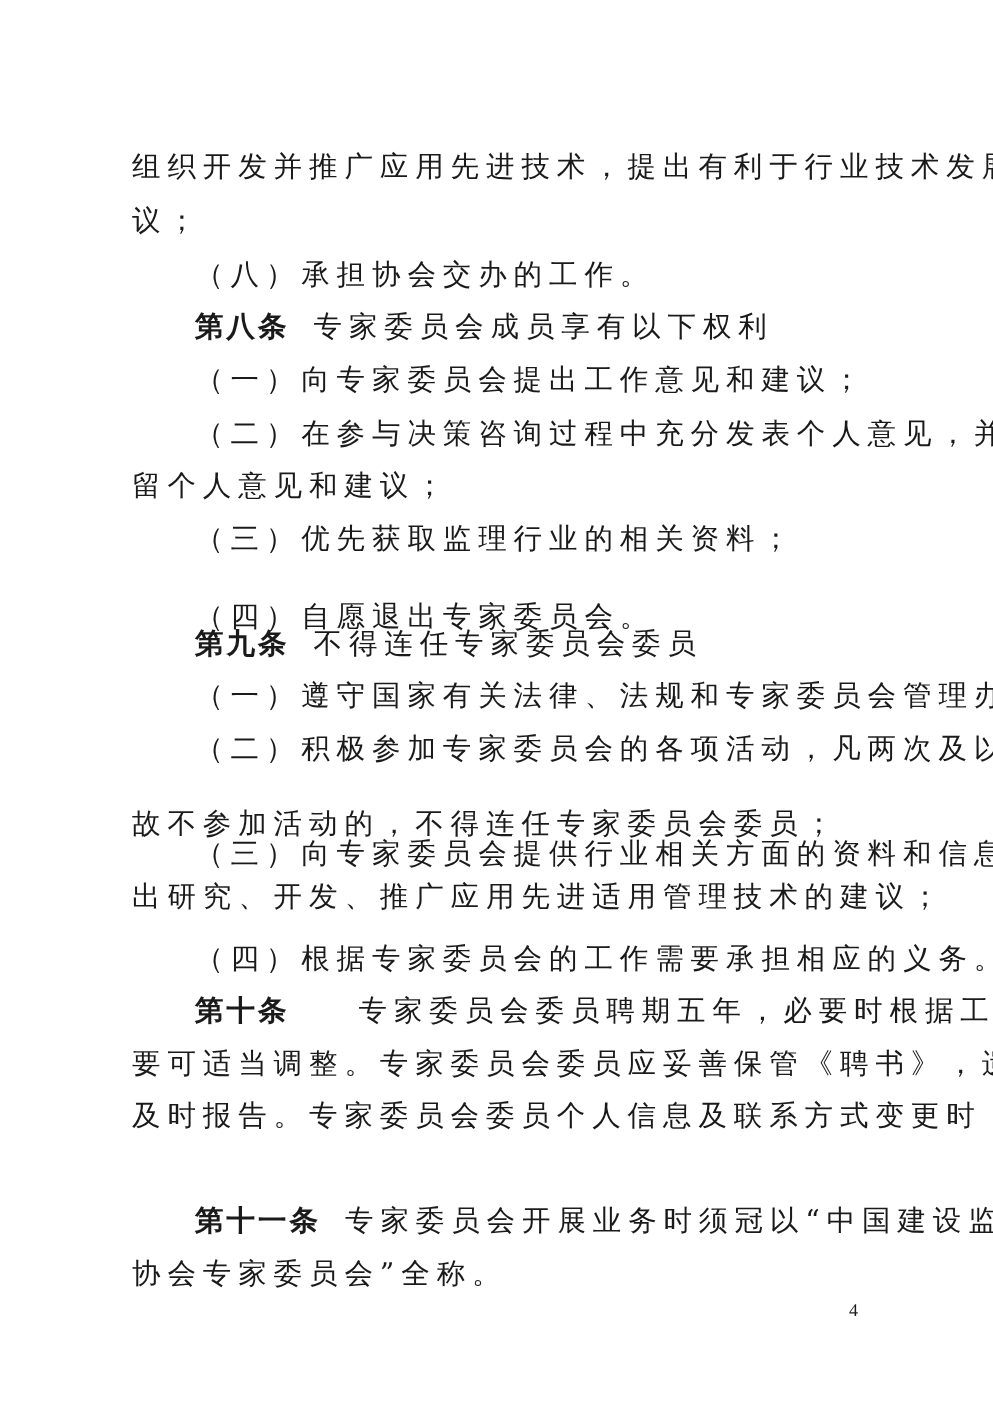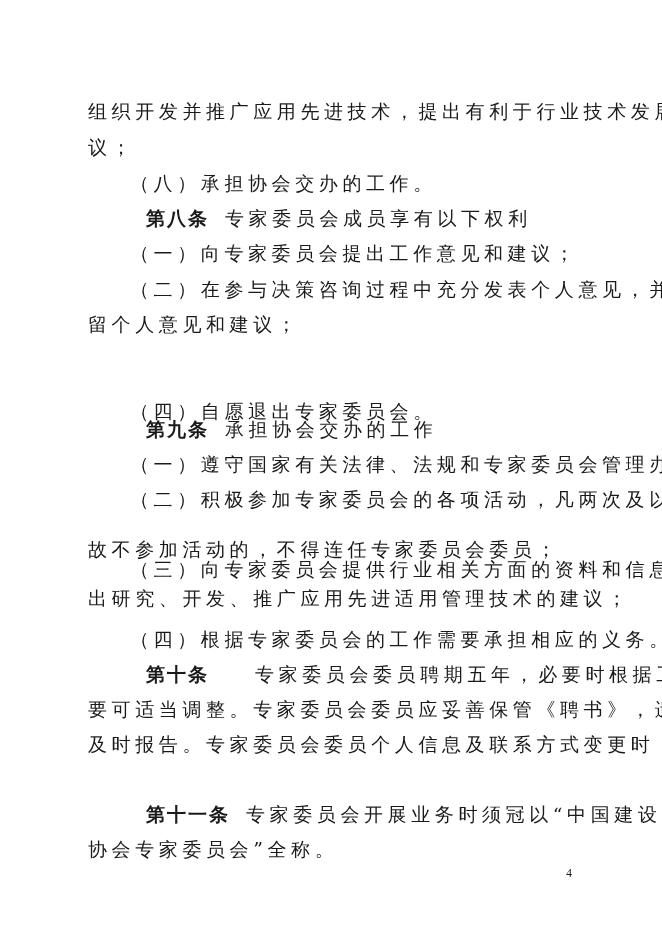--- a/index.html
+++ b/index.html
@@ -2,43 +2,44 @@
 <html><head>
 <meta charset="utf-8">
 <style>
   html, body { margin: 0; padding: 0; background: #ffffff; }
   body { width: 662px; height: 936px; position: relative; overflow: hidden;
          font-family: "DejaVu Serif", "Liberation Serif", serif; color: #1a1a1a; }
   .page { position: absolute; left: 0; top: 0; width: 662px; height: 936px; }
   .line { position: absolute; left: 88px; width: 490px; font-size: 19px;
           line-height: 24px; white-space: nowrap; letter-spacing: 4.6px; }
   .indent { left: 130px; }
-  .article-no { font-weight: bold; font-family: "DejaVu Sans", "Liberation Sans", sans-serif; letter-spacing: 2px; margin-right: 16px; margin-left: 16px; }
+  .article-no { font-weight: bold; font-family: "DejaVu Sans", "Liberation Sans", sans-serif; letter-spacing: 2px; margin-right: 16px; }
   .article-no.wide { margin-right: 46px; }
   .page-number { position: absolute; left: 566px; top: 866px; font-size: 12px;
                  font-family: "Liberation Serif", serif; }
 </style>
 </head>
 <body>
 
 <div class="page">
   <div class="line" style="top:99px">组织开发并推广应用先进技术，提出有利于行业技术发展的建</div>
   <div class="line" style="top:135px">议；</div>
   <div class="line indent" style="top:171px">（八）承担协会交办的工作。</div>
 
   <div class="line indent" style="top:206px">
     <span class="article-no">第八条</span><span>专家委员会成员享有以下权利</span>
   </div>
   <div class="line indent" style="top:241px">（一）向专家委员会提出工作意见和建议；</div>
   <div class="line indent" style="top:277px">（二）在参与决策咨询过程中充分发表个人意见，并可保</div>
   <div class="line" style="top:312px">留个人意见和建议；</div>
+  <div class="line indent" style="top:347px">（三）优先获取监理行业的相关资料；</div>
   <div class="line indent" style="top:399px">（四）自愿退出专家委员会。</div>
 
   <div class="line indent" style="top:417px">
-    <span class="article-no">第九条</span><span>承担协会交办的工作</span>
+    <span class="article-no">第九条</span><span>不得连任专家委员会委员</span>
   </div>
   <div class="line indent" style="top:452px">（一）遵守国家有关法律、法规和专家委员会管理办法；</div>
   <div class="line indent" style="top:487px">（二）积极参加专家委员会的各项活动，凡两次及以上无</div>
   <div class="line" style="top:537px">故不参加活动的，不得连任专家委员会委员；</div>
   <div class="line indent" style="top:557px">（三）向专家委员会提供行业相关方面的资料和信息，提</div>
   <div class="line" style="top:586px">出研究、开发、推广应用先进适用管理技术的建议；</div>
   <div class="line indent" style="top:627px">（四）根据专家委员会的工作需要承担相应的义务。</div>
 
   <div class="line indent" style="top:662px">
     <span class="article-no wide">第十条</span><span>专家委员会委员聘期五年，必要时根据工作需</span>

